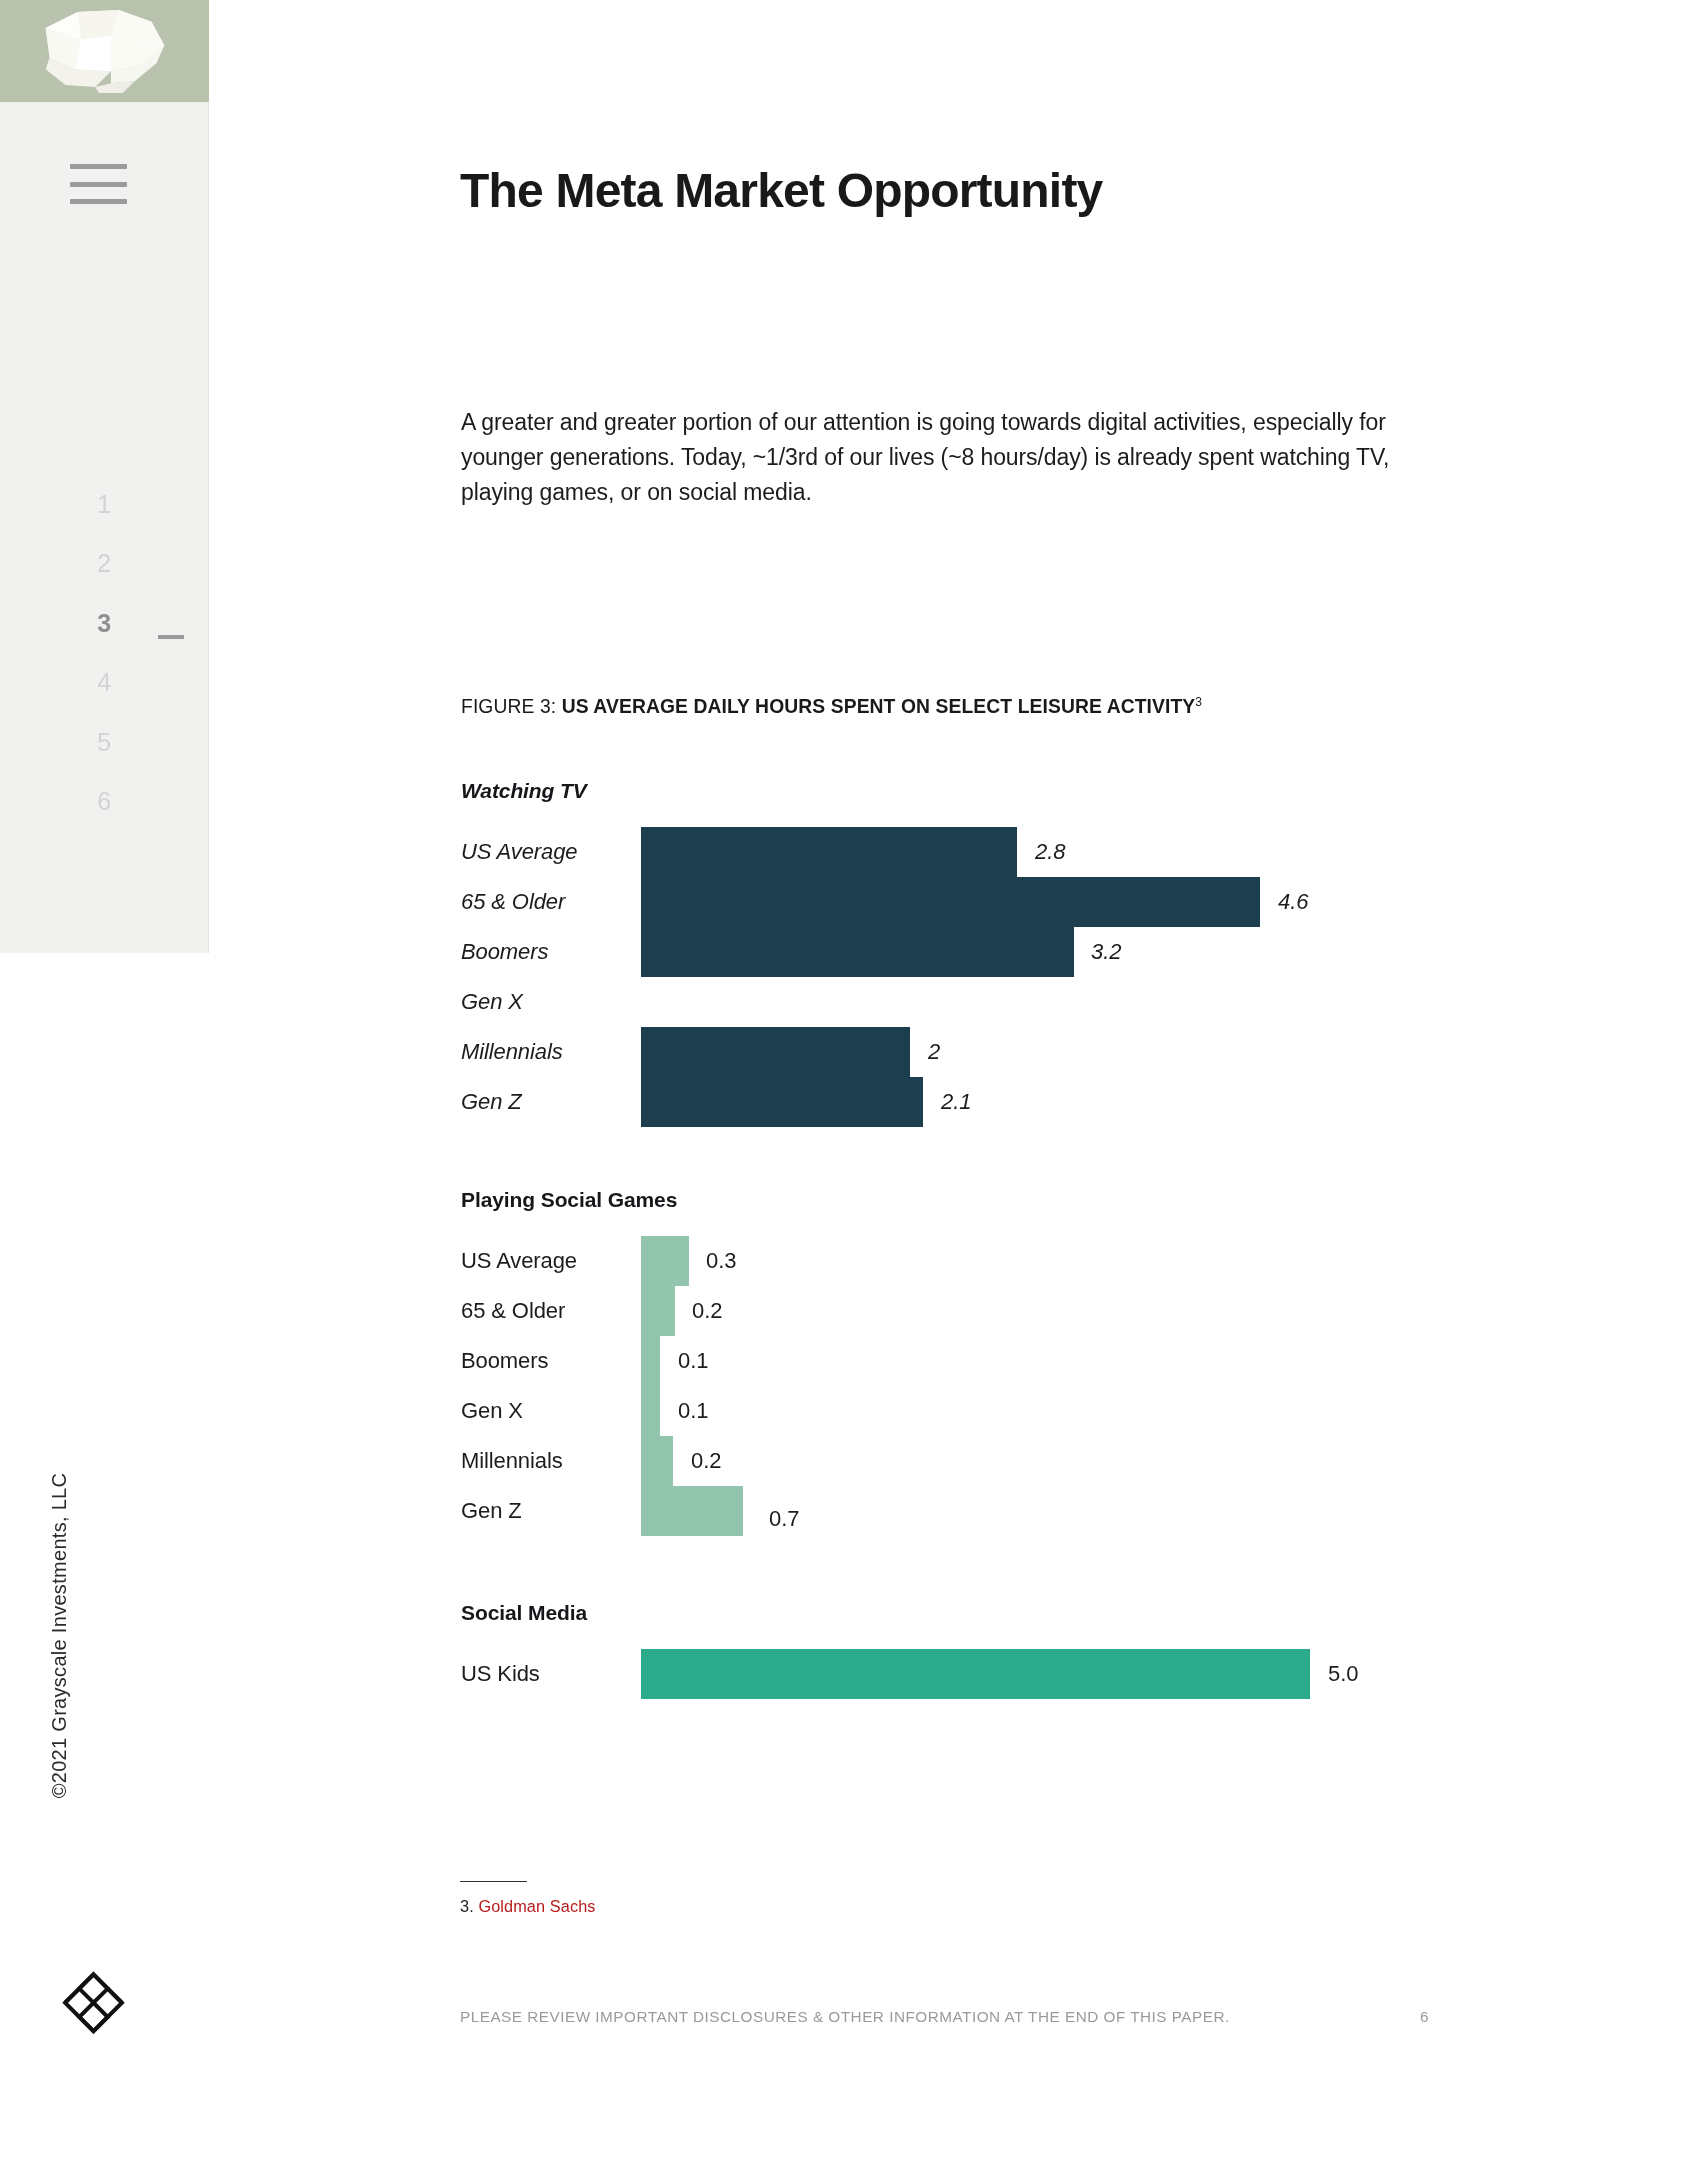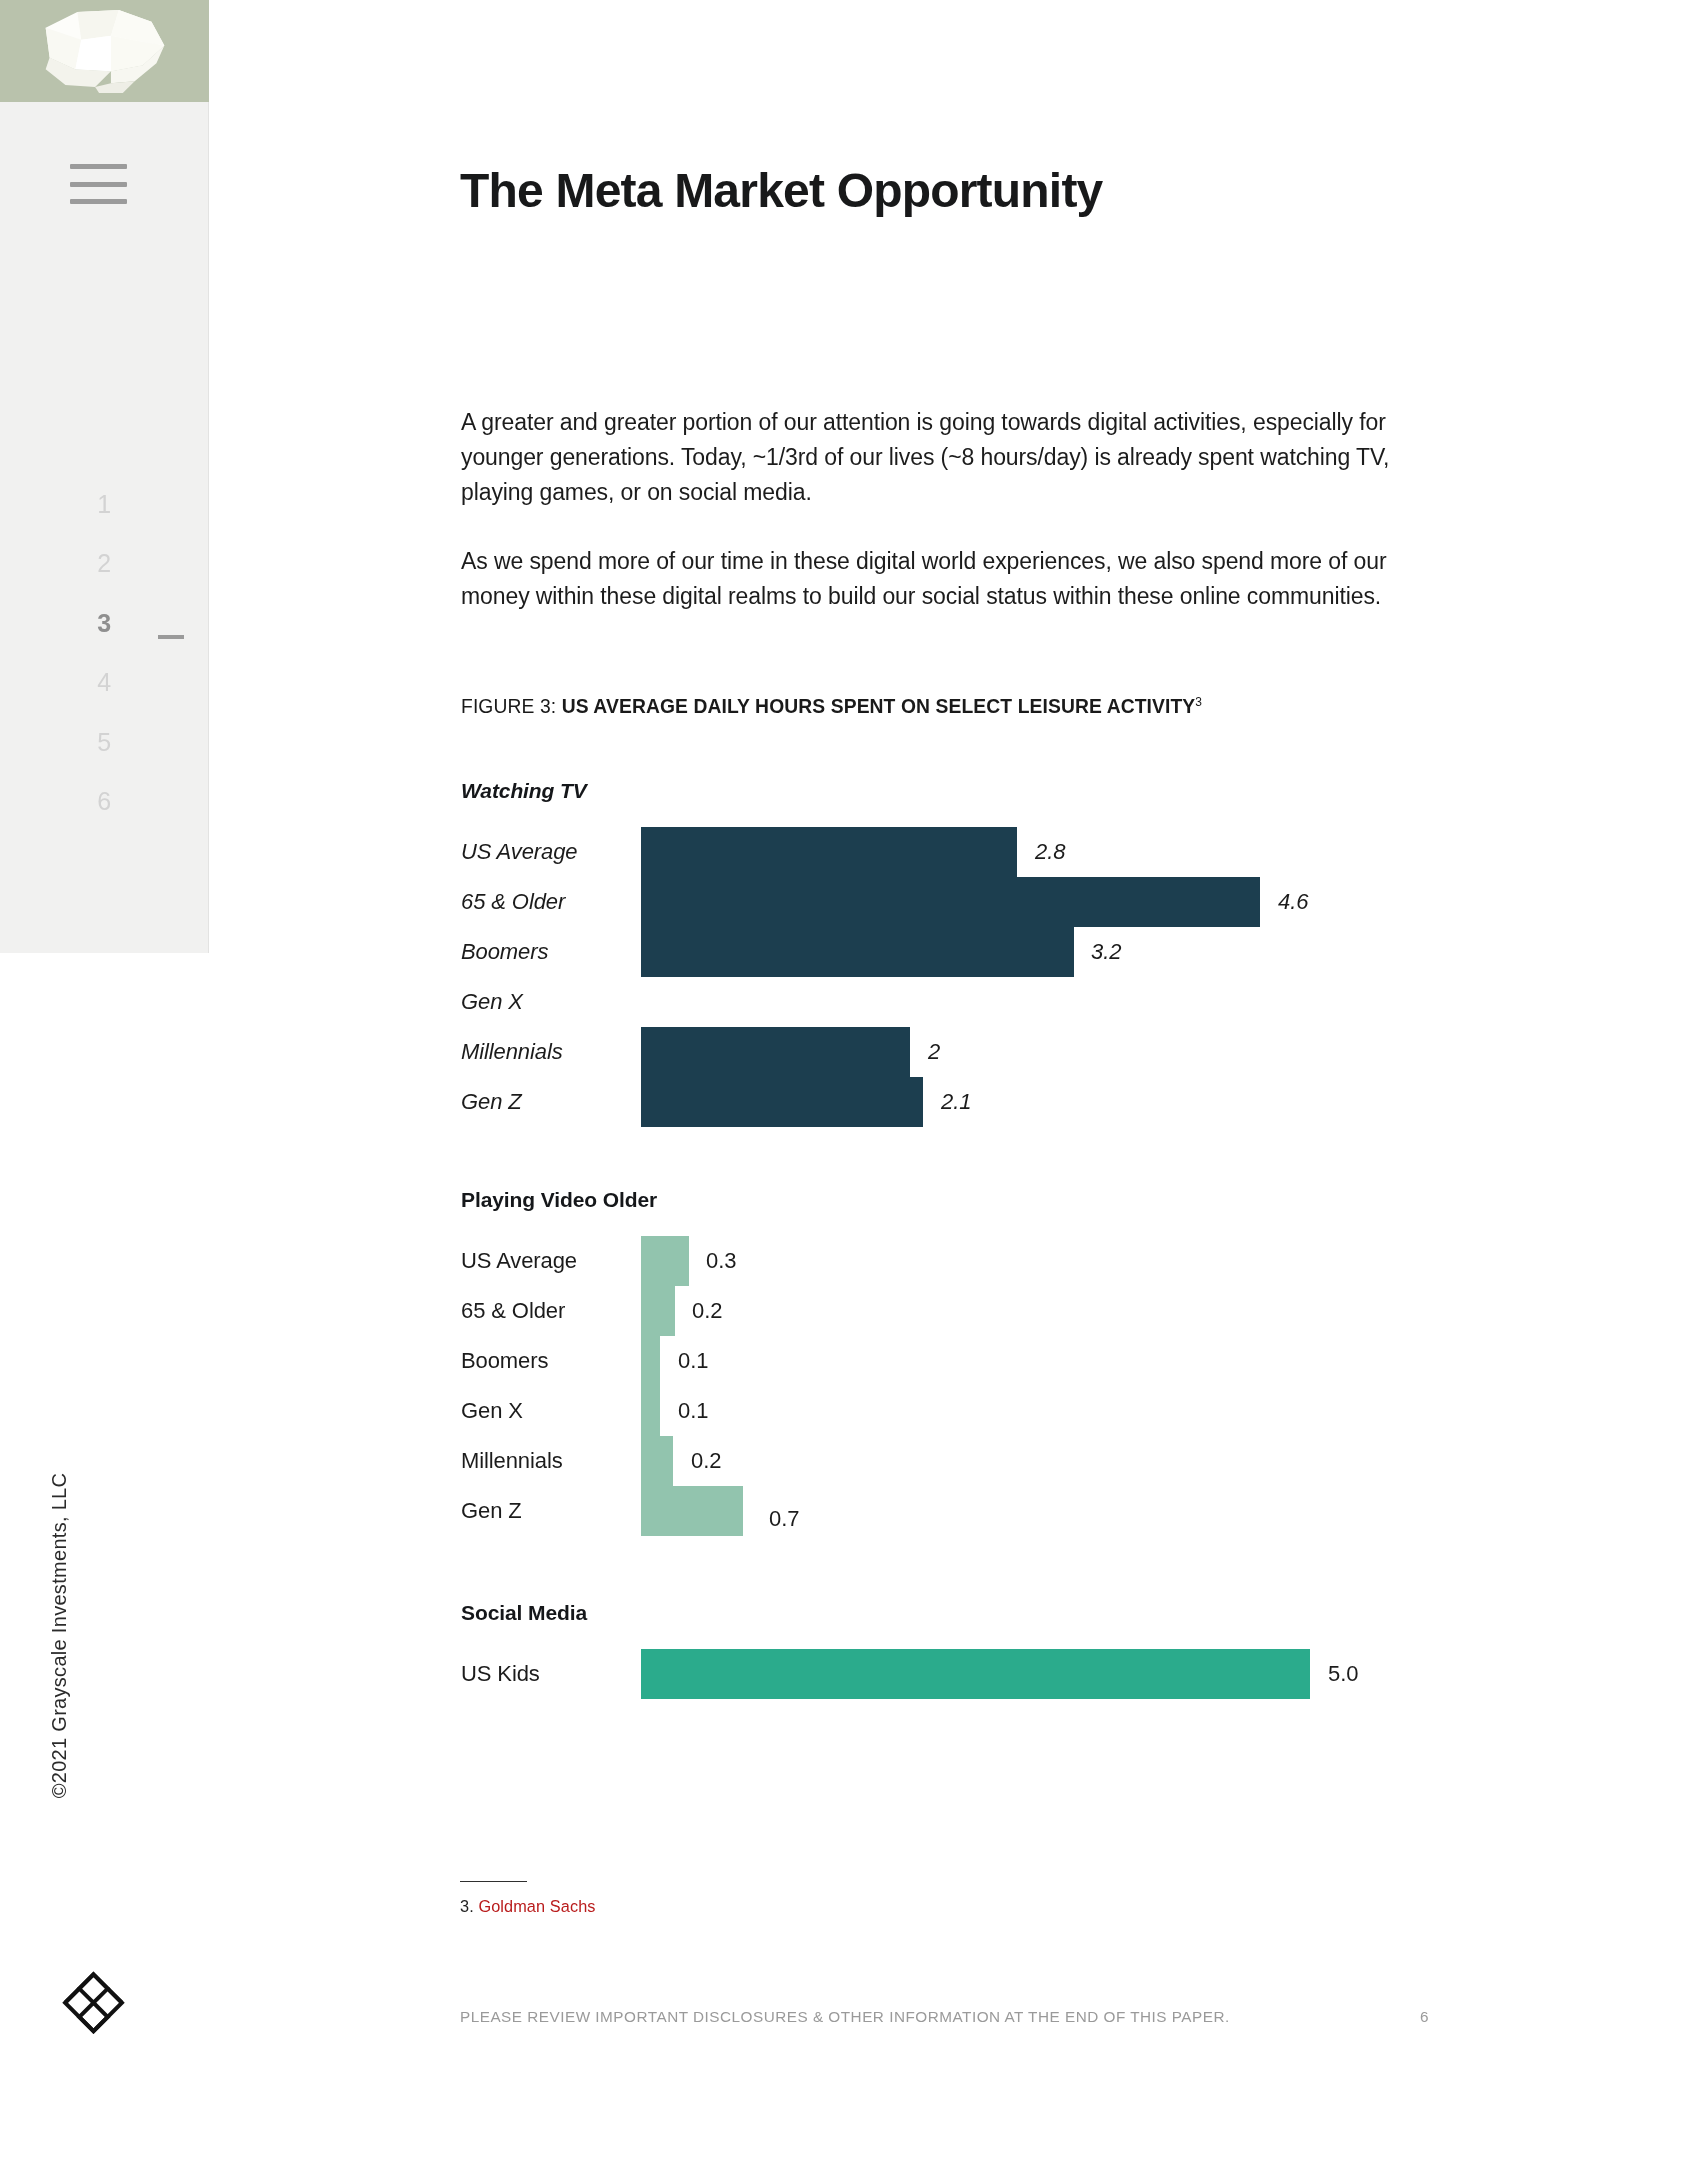--- a/index.html
+++ b/index.html
@@ -184,21 +184,20 @@
     <line x1="32" y1="26" x2="14" y2="44"></line>
     <line x1="68" y1="26" x2="86" y2="44"></line>
   </g>
 </svg>
 
 <div id="main">
 
   <h1 id="page-title">The Meta Market Opportunity</h1>
 
   <p class="para" id="para-1">A greater and greater portion of our attention is going towards digital activities, especially for younger generations. Today, ~1/3rd of our lives (~8 hours/day) is already spent watching TV, playing games, or on social media.</p>
-  <p class="para" id="para-2">As we spend more of our time in these digital world experiences, we also spend more of our money within these digital realms to build our social status within these online communities.</p>
 
   <div id="figure-caption">
     <span class="cap-lead">FIGURE 3: </span><span class="cap-strong">US AVERAGE DAILY HOURS SPENT ON SELECT LEISURE ACTIVITY</span><sup>3</sup>
   </div>
 
   <div class="chart-block" id="chart-tv">
     <div class="chart-title">Watching TV</div>
 
     <div class="bar-row">
       <span class="bar-label">US Average</span>
@@ -239,21 +238,21 @@
     <div class="bar-row">
       <span class="bar-label">Gen Z</span>
       <span class="bar-track" style="width:693px;">
         <span class="bar-fill" style="width:282px;background:#1c3e4f;"></span>
         <span class="bar-value" style="left:300px;">2.1</span>
       </span>
     </div>
   </div>
 
   <div class="chart-block" id="chart-games">
-    <div class="chart-title">Playing Video Older</div>
+    <div class="chart-title">Playing Social Games</div>
 
     <div class="bar-row">
       <span class="bar-label">US Average</span>
       <span class="bar-track" style="width:693px;">
         <span class="bar-fill" style="width:48px;background:#92c4ae;"></span>
         <span class="bar-value" style="left:65px;">0.3</span>
       </span>
     </div>
 
     <div class="bar-row">

